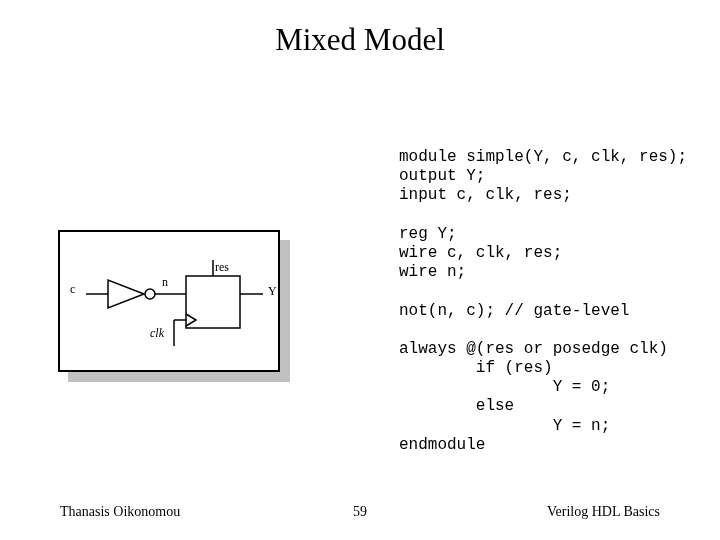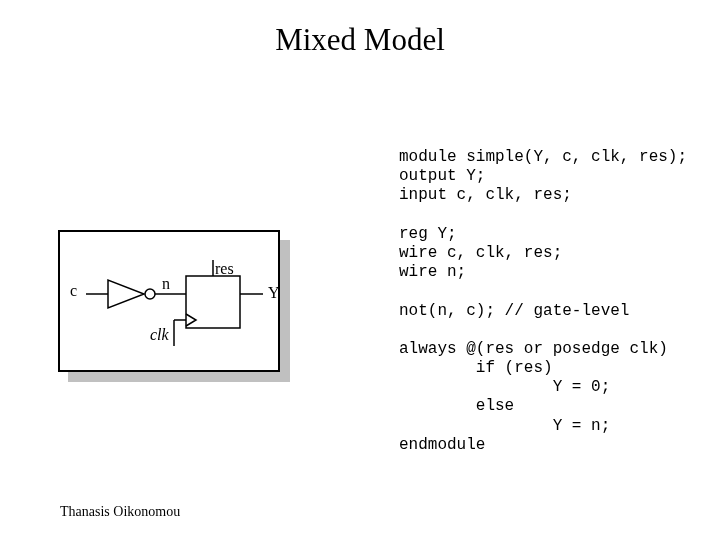--- a/index.html
+++ b/index.html
@@ -89,21 +89,21 @@
     border: 2px solid #000;
     box-sizing: border-box;
   }
   .diag-svg {
     position: absolute;
     top: 0;
     left: 0;
   }
   .diag-label {
     position: absolute;
-    font-size: 16px;
+    font-size: 12px;
     font-family: "Times New Roman", Times, serif;
     text-align: center;
   }
   .lbl-res { top: 30px; left: 157px; }
   .lbl-c   { top: 52px; left: 12px; }
   .lbl-n   { top: 45px; left: 104px; }
   .lbl-Y   { top: 54px; left: 210px; }
   .lbl-clk { top: 96px; left: 92px; font-style: italic; }
 </style>
 </head>
@@ -157,14 +157,16 @@
     </svg>
 
     <div class="diag-label lbl-res">res</div>
     <div class="diag-label lbl-c">c</div>
     <div class="diag-label lbl-n">n</div>
     <div class="diag-label lbl-Y">Y</div>
     <div class="diag-label lbl-clk">clk</div>
   </div>
 
   <div class="footer-left">Thanasis Oikonomou</div>
+  <div class="footer-center">59</div>
+  <div class="footer-right">Verilog HDL Basics</div>
 
 </div>
 
 </body></html>

